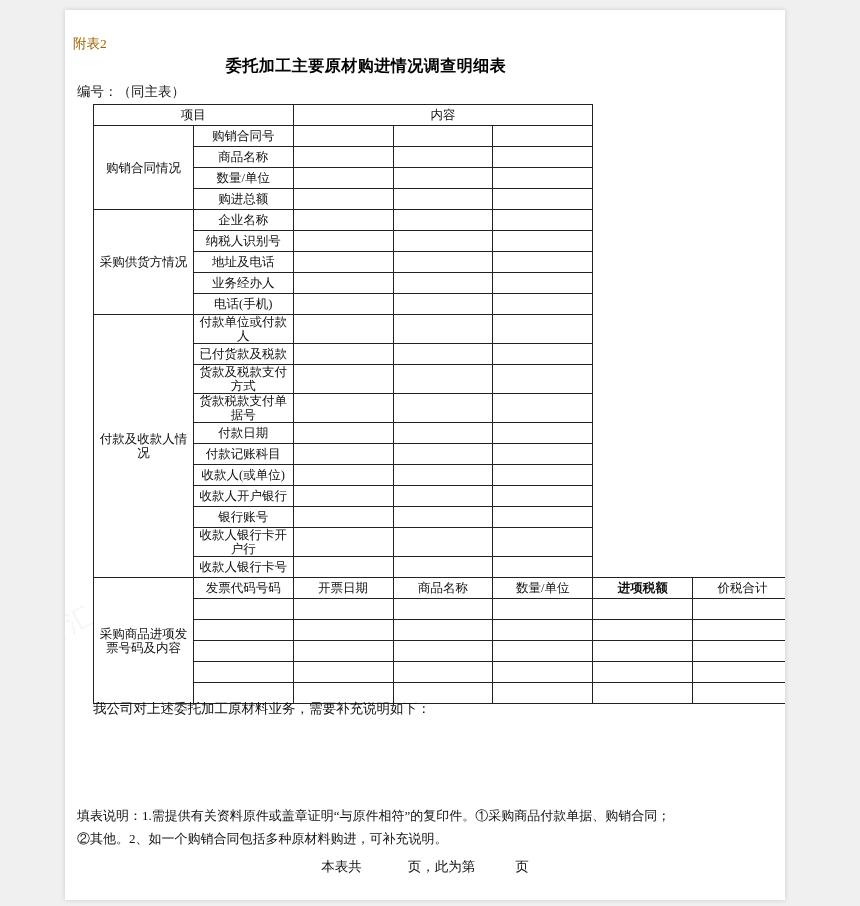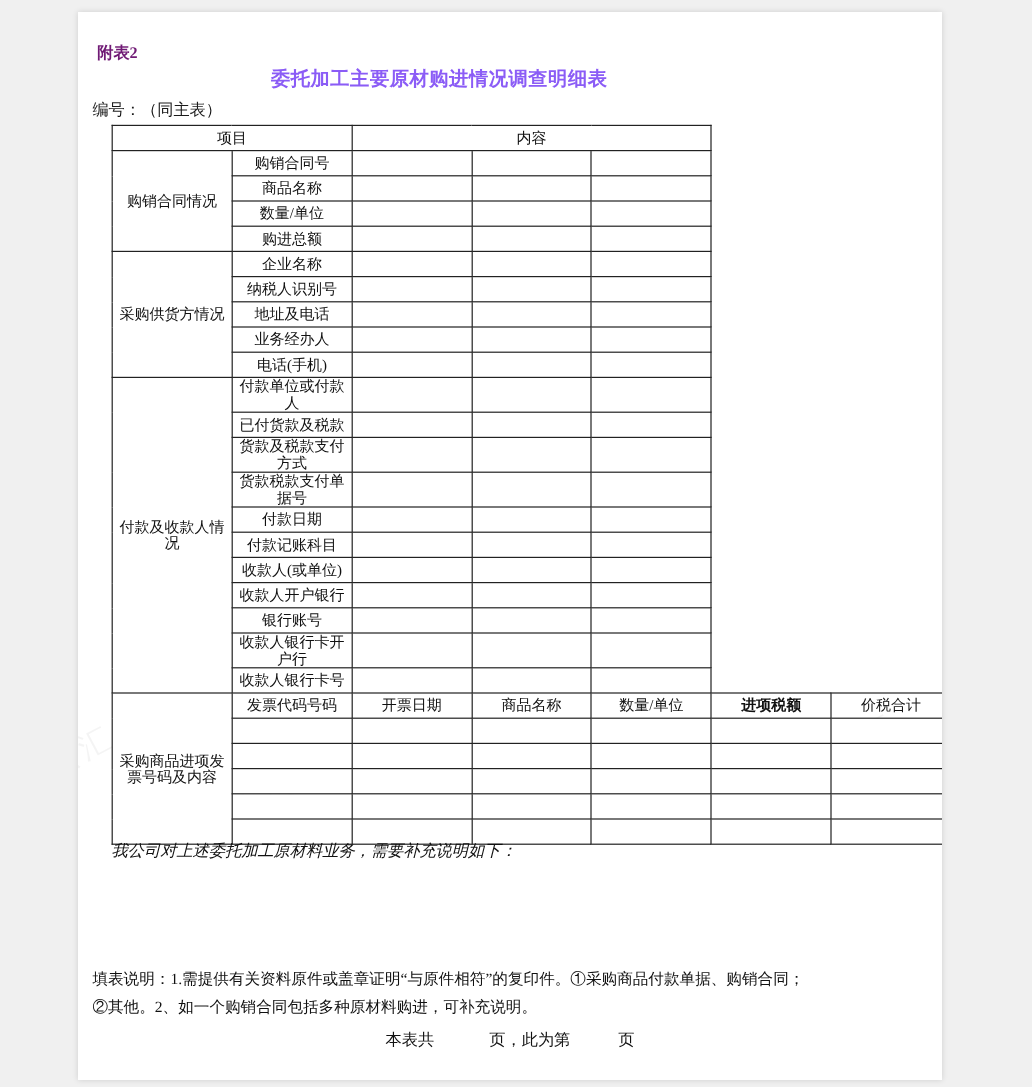--- a/index.html
+++ b/index.html
@@ -42,35 +42,34 @@
     z-index: 0;
   }
   .wm1 { left: -52px; top: 605px; }
   .wm2 { left: 128px; top: 630px; }
   .wm3 { left: 430px; top: 605px; }
   .wm4 { left: 600px; top: 595px; }
   .content-layer { position: relative; z-index: 2; }
 
   .subtitle {
     position: absolute;
-    left: 16px;
+    left: 8px;
     top: 25px;
     font-size: 13.5px;
-    color: #701a75;
-    font-weight: bold;
+    color: #a16207;
   }
   .doc-title {
     position: absolute;
     left: 0;
     top: 46px;
     width: 602px;
     text-align: center;
     font-size: 16px;
     font-weight: bold;
-    color: #8b5cf6;
+    color: #000000;
     letter-spacing: 0.5px;
   }
   .serial-line {
     position: absolute;
     left: 12px;
     top: 73px;
     font-size: 13.5px;
     color: #1a1a1a;
   }
 
@@ -114,21 +113,20 @@
   .inv-c4 { width: 92px; }
   .inv-c5 { width: 93px; font-weight: bold; }
   .inv-c6 { width: 140px; }
 
   .note-line {
     position: absolute;
     left: 28px;
     top: 690px;
     font-size: 13.5px;
     color: #111;
-    font-style: italic;
   }
   .instructions {
     position: absolute;
     left: 12px;
     top: 795px;
     width: 700px;
     font-size: 13px;
     color: #111;
     line-height: 1.75;
   }

